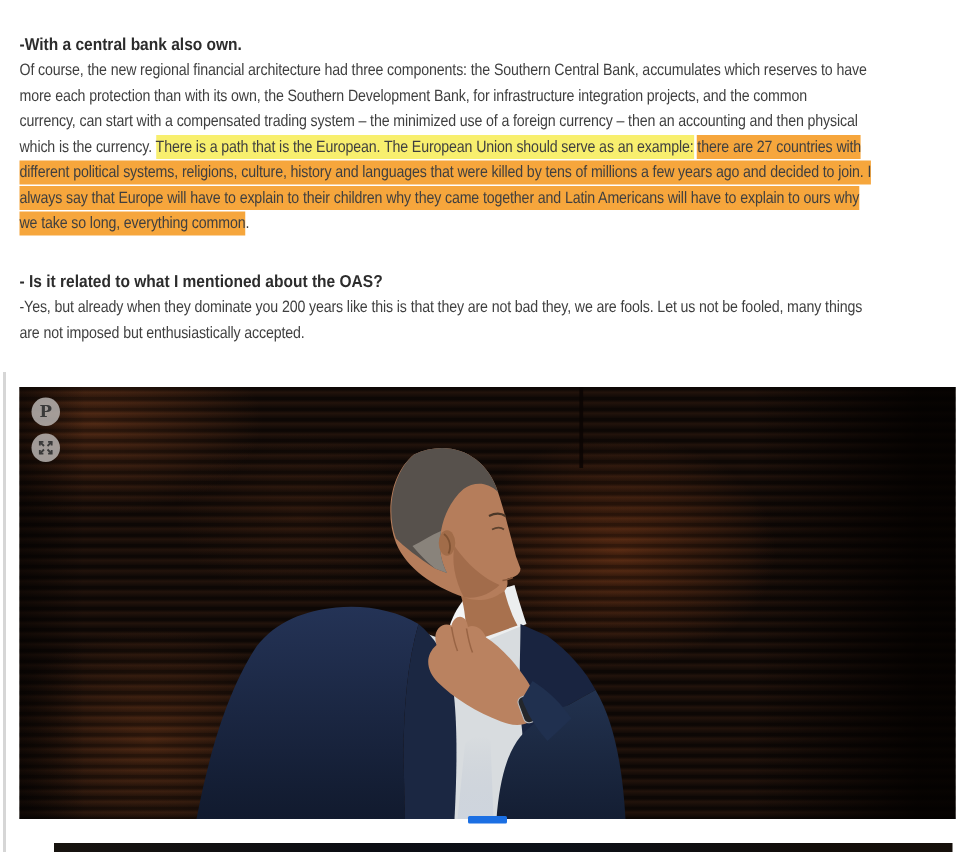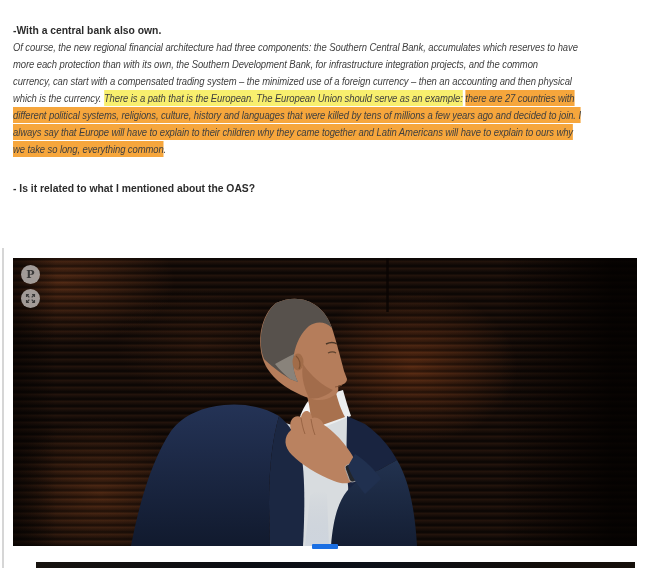--- a/index.html
+++ b/index.html
@@ -9,21 +9,21 @@
     background:#ffffff;
     font-family:"Liberation Sans", sans-serif;
   }
   .vline { position:absolute; left:2px; top:248px; width:2px; height:320px; background:#d6d6d6; }
 
   .text-block { position:absolute; left:13px; top:22px; width:624px; }
   .q-heading {
     font-size:11.5px; font-weight:bold; color:#2c2c2c; line-height:17px;
     white-space:nowrap; transform:scaleX(.9); transform-origin:0 50%;
   }
-  .para { margin:0;font-style:italic; }
+  .para { margin:0; }
   .t-line {
     font-size:11px; letter-spacing:-0.1px; color:#3f3f3f; line-height:17px;
     white-space:nowrap; transform:scaleX(.86); transform-origin:0 50%;
   }
   .hl-none { background:transparent; }
   .hl-yellow { background:#f8ef6e; padding:2px 0; }
   .hl-orange { background:#f6a63c; padding:2px 0; }
   .gap-h2 { margin-top:22px; }
 
   figure.photo {
@@ -70,20 +70,24 @@
     <div class="para">
         <div class="t-line"><span class="hl-none">Of course, the new regional financial architecture had three components: the Southern Central Bank, accumulates which reserves to have</span></div>
         <div class="t-line"><span class="hl-none">more each protection than with its own, the Southern Development Bank, for infrastructure integration projects, and the common</span></div>
         <div class="t-line"><span class="hl-none">currency, can start with a compensated trading system – the minimized use of a foreign currency – then an accounting and then physical</span></div>
         <div class="t-line"><span class="hl-none">which is the currency. </span><span class="hl-yellow">There is a path that is the European. The European Union should serve as an example:</span><span class="hl-none"> </span><span class="hl-orange">there are 27 countries with</span></div>
         <div class="t-line"><span class="hl-orange">different political systems, religions, culture, history and languages that were killed by tens of millions a few years ago and decided to join. I</span></div>
         <div class="t-line"><span class="hl-orange">always say that Europe will have to explain to their children why they came together and Latin Americans will have to explain to ours why</span></div>
         <div class="t-line"><span class="hl-orange">we take so long, everything common</span><span class="hl-none">.</span></div>
       </div>
     <div class="q-heading gap-h2">- Is it related to what I mentioned about the OAS?</div>
+    <div class="para">
+        <div class="t-line"><span class="hl-none">-Yes, but already when they dominate you 200 years like this is that they are not bad they, we are fools. Let us not be fooled, many things</span></div>
+        <div class="t-line"><span class="hl-none">are not imposed but enthusiastically accepted.</span></div>
+      </div>
   </div>
 
   <figure class="photo" aria-label="Man in a dark navy suit shown in profile adjusting his shirt collar against a dark wood-paneled wall">
     <svg class="man" viewBox="0 0 624 288" preserveAspectRatio="none">
       <defs>
         <linearGradient id="suitGrad" x1="0" y1="0" x2="0" y2="1">
           <stop offset="0" stop-color="#243356"></stop>
             <stop offset="1" stop-color="#111a2e"></stop>
         </linearGradient>
         <linearGradient id="sleeveGrad" x1="0" y1="0" x2="0" y2="1">

